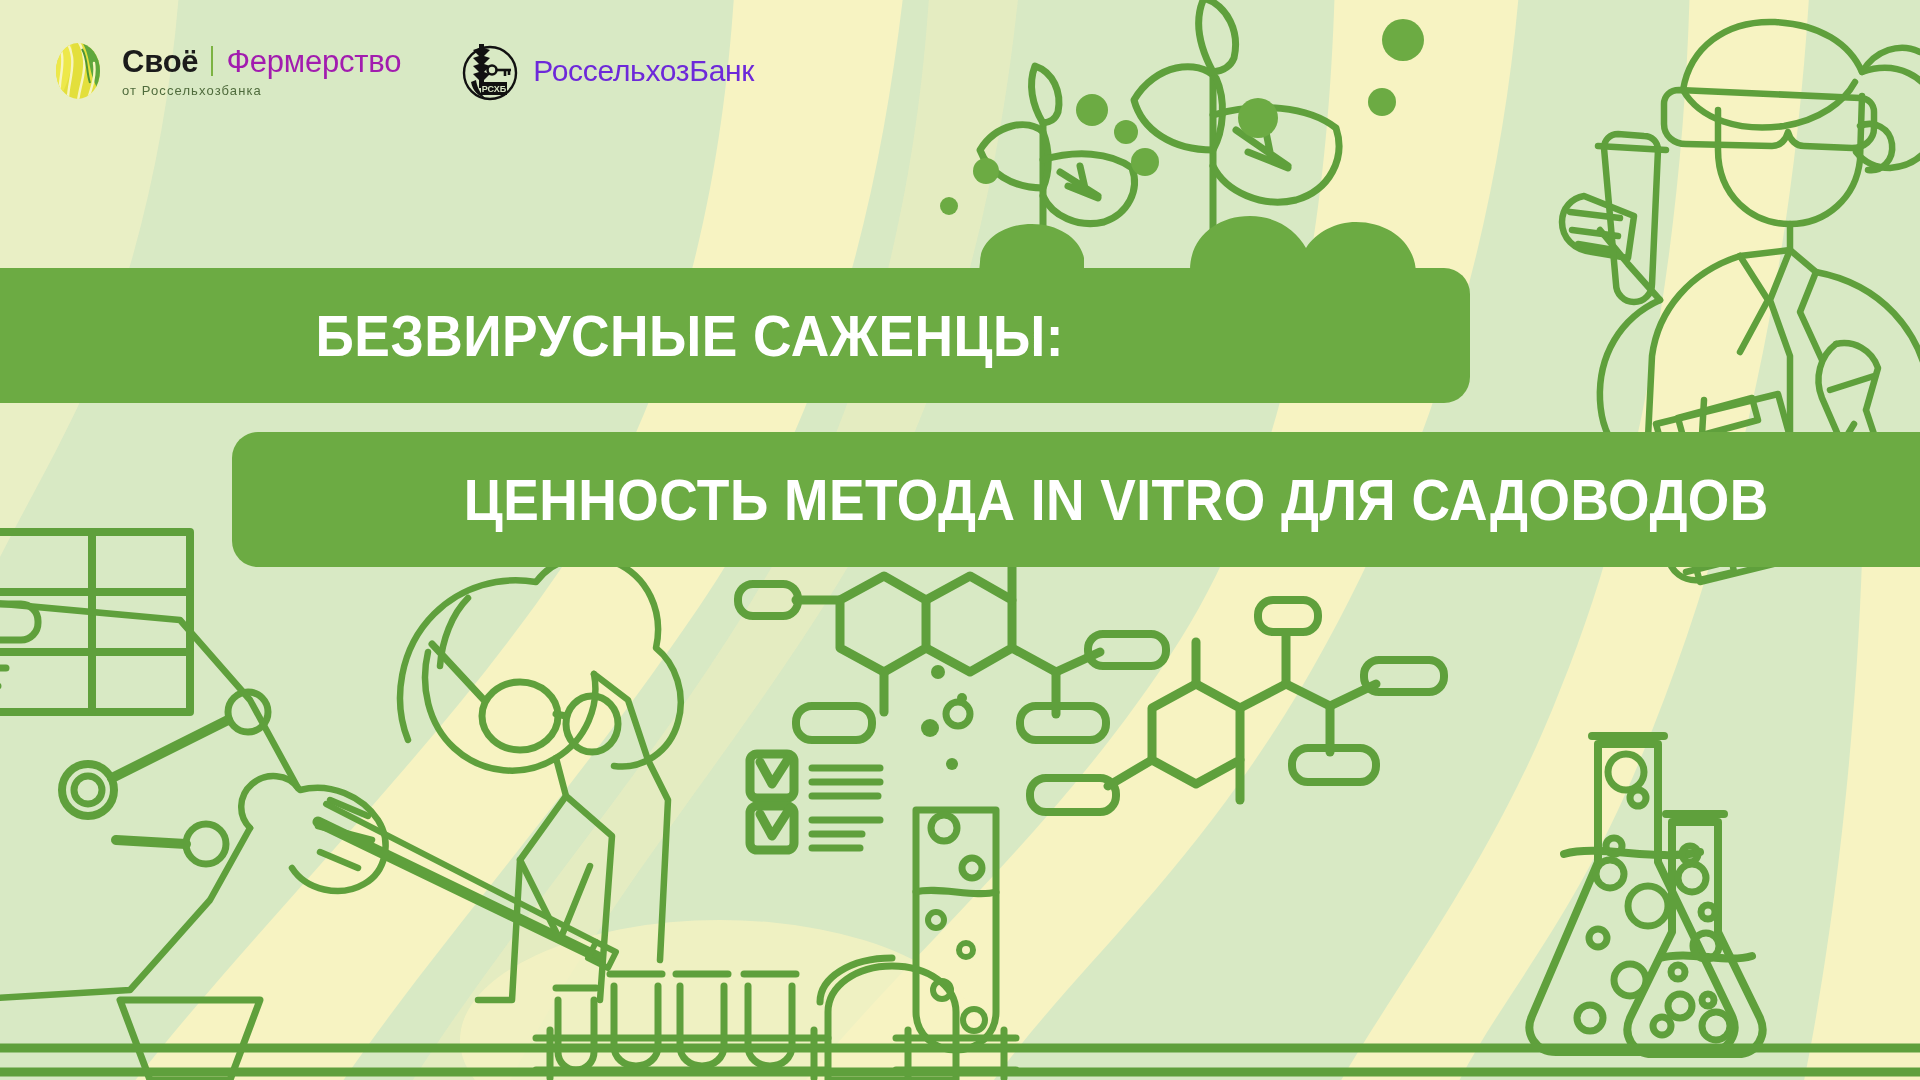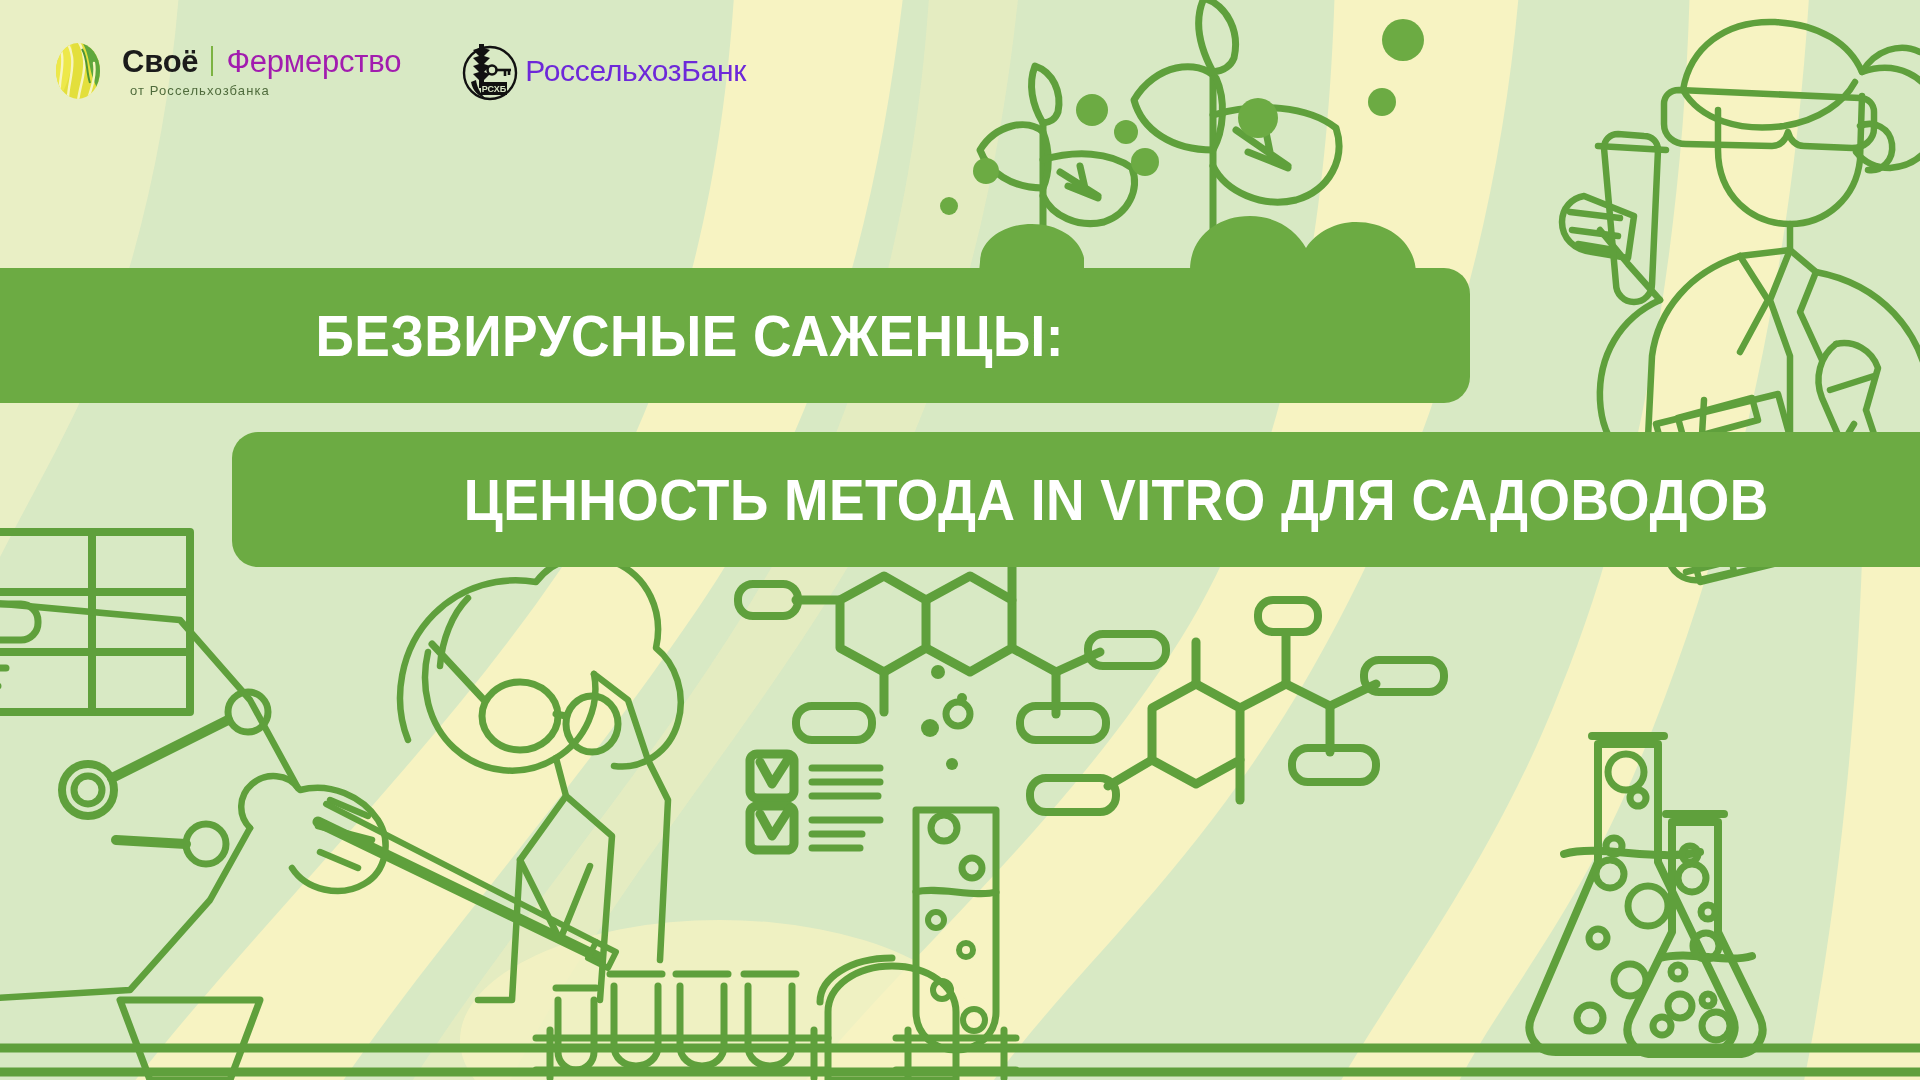--- a/index.html
+++ b/index.html
@@ -18,23 +18,23 @@
 
   
   .logo-bar{position:absolute;left:48px;top:40px;display:flex;align-items:center;gap:32px;z-index:40;}
   .logo-svoe{display:flex;align-items:center;gap:14px;justify-content:space-between;}
   .svoe-mark{width:60px;height:60px;flex:0 0 60px;}
   .svoe-text{display:flex;flex-direction:column;justify-content:center;line-height:1;}
   .svoe-row{display:flex;align-items:center;gap:13px;}
   .svoe-word{font-size:31px;font-weight:700;color:#1b1b1b;letter-spacing:-0.2px;}
   .svoe-sep{width:2px;height:30px;background:#7CB342;display:block;}
   .svoe-word2{font-size:31px;font-weight:400;color:#a21caf;letter-spacing:-0.2px;}
-  .svoe-sub{font-size:13px;color:#4f6b3c;letter-spacing:1.1px;margin-top:7px;margin-left:8px;}
-
-  .logo-rshb{display:flex;align-items:center;gap:4px;margin-left:26px;}
+  .svoe-sub{font-size:13px;color:#4f6b3c;letter-spacing:1.1px;margin-top:7px;margin-left:0;}
+
+  .logo-rshb{display:flex;align-items:center;gap:12px;margin-left:26px;}
   .rshb-mark{width:62px;height:62px;flex:0 0 62px;}
   .rshb-text{font-size:30px;color:#6d28d9;letter-spacing:-0.3px;text-align:center;}
 
   
   .banner{
     position:absolute;background:#6CAB43;display:flex;align-items:center;z-index:30;
   }
   .banner-1{
     left:-40px;top:268px;width:1510px;height:135px;
     border-top-right-radius:26px;border-bottom-right-radius:26px;

